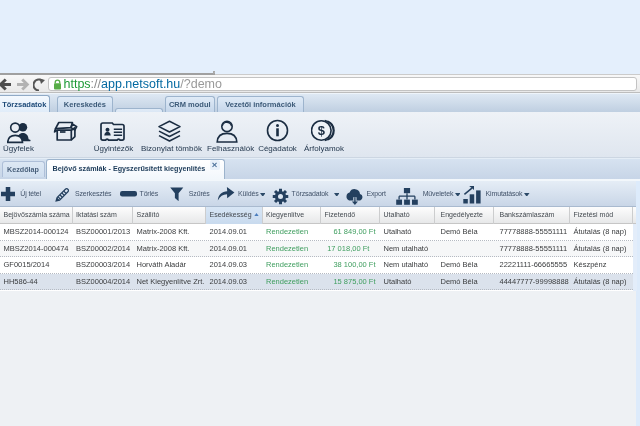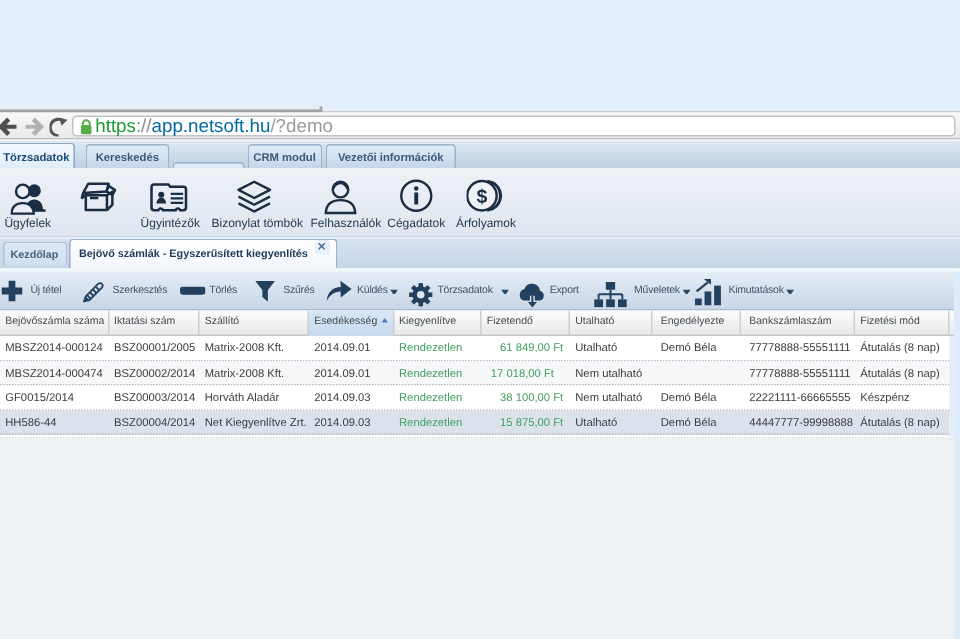--- a/index.html
+++ b/index.html
@@ -227,21 +227,21 @@
 <div class="hc" style="left:321px;width:59px">Fizetendő</div>
 <div class="hc" style="left:380px;width:55px">Utalható</div>
 <div class="hc" style="left:435px;width:59px;padding-left:5.5px">Engedélyezte</div>
 <div class="hc" style="left:494px;width:76px;padding-left:5.5px">Bankszámlaszám</div>
 <div class="hc" style="left:570px;width:62.5px">Fizetési mód</div>
 <div class="hc" style="left:632.5px;width:3.5px;border-right:none"></div>
 </div>
 
 <div class="row" style="top:224.0px;background:#ffffff;border-bottom:1px dotted #b5bac2">
     <div class="rc" style="left:0px;width:72.5px;">MBSZ2014-000124</div>
-    <div class="rc" style="left:72.5px;width:60.5px;">BSZ00001/2005</div>
+    <div class="rc" style="left:72.5px;width:60.5px;">BSZ00001/2013</div>
     <div class="rc" style="left:133px;width:73px;">Matrix-2008 Kft.</div>
     <div class="rc" style="left:206px;width:56.5px;">2014.09.01</div>
     <div class="rc" style="left:262.5px;width:58.5px;color:#3f9e5f;">Rendezetlen</div>
     <div class="rc" style="left:321px;width:59px;color:#3f9e5f;text-align:right;padding-right:4.5px;padding-left:0;">61 849,00 Ft</div>
     <div class="rc" style="left:380px;width:55px;">Utalható</div>
     <div class="rc" style="left:435px;width:59px;padding-left:5.5px;">Demó Béla</div>
     <div class="rc" style="left:494px;width:76px;padding-left:5.5px;">77778888-55551111</div>
     <div class="rc" style="left:570px;width:62.8px;">Átutalás (8 nap)</div>
   </div>
 <div class="row" style="top:240.6px;background:#f6f7f8;border-bottom:1px dotted #b5bac2">

